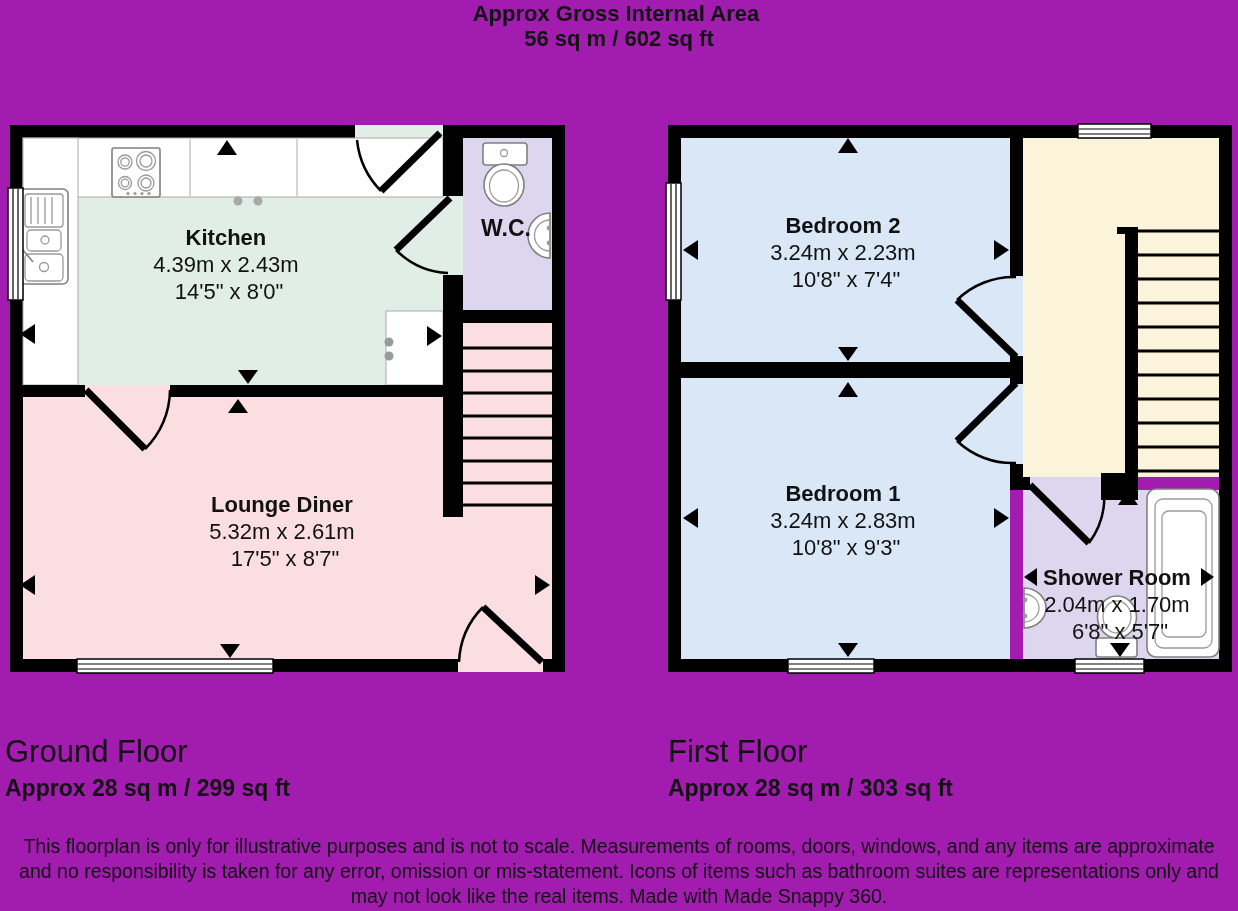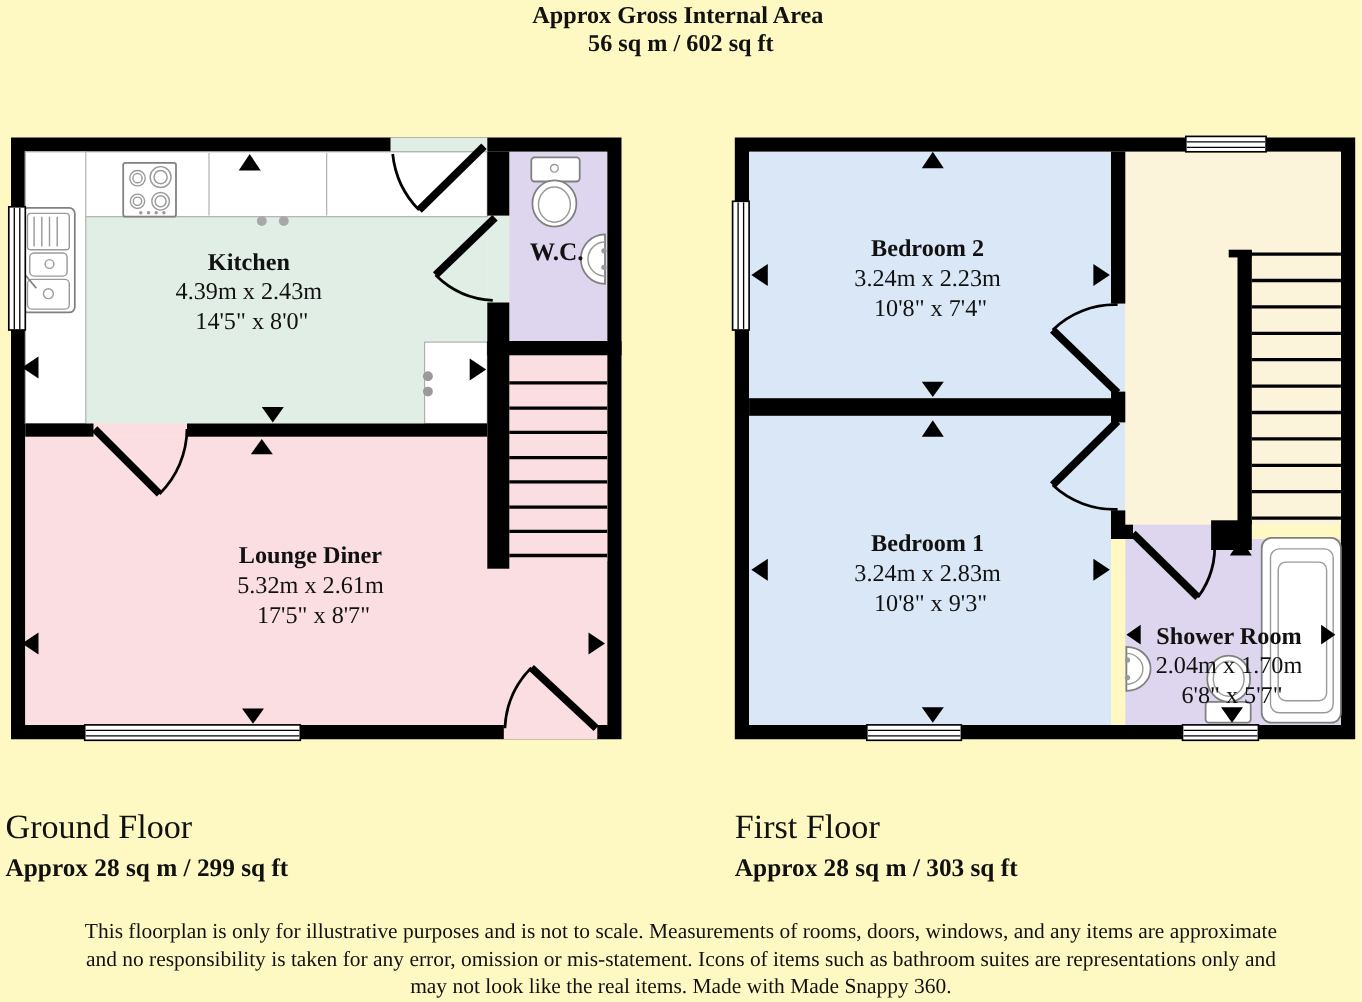--- a/index.html
+++ b/index.html
@@ -1,16 +1,16 @@
 <!DOCTYPE html>
 <html><head>
 <meta charset="utf-8">
 <style>
   html,body{margin:0;padding:0;background:#fff;}
-  .page{width:1238px;height:911px;position:relative;background:#fef9c3;font-family:Liberation Serif, serif;}
+  .page{width:1238px;height:911px;position:relative;background:#a21caf;font-family:Liberation Sans, sans-serif;}
   svg text{fill:#111;}
   .title-text{font-size:22px;font-weight:bold;}
   .room-text{font-size:22px;}
   .rname{font-weight:bold;}
   .wc-text{font-size:23px;font-weight:bold;}
   .floor-label{font-size:31px;font-weight:normal;}
   .floor-area{font-size:23px;font-weight:bold;}
   .disclaimer-text{font-size:19.5px;}
   .leaf{stroke:#000;stroke-width:7;}
   .swing{stroke:#000;stroke-width:2.5;fill:none;}

